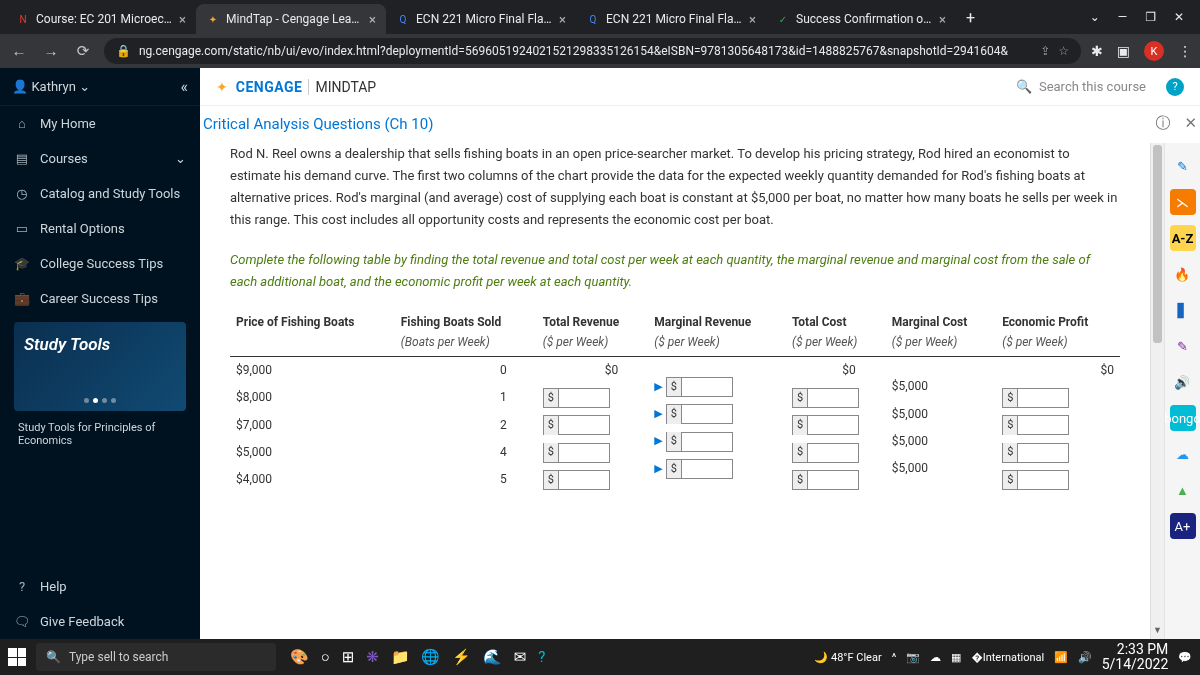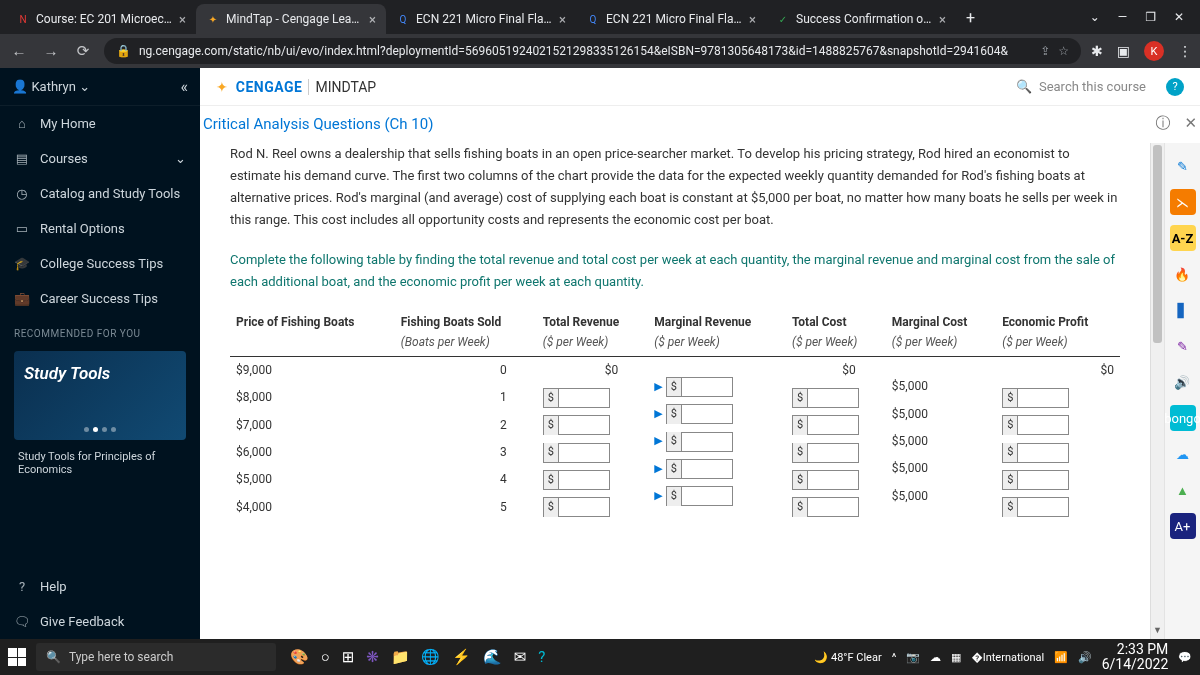--- a/index.html
+++ b/index.html
@@ -44,21 +44,21 @@
 .brandbar .logo-m { color:#333; font-weight:400; font-size:14px; border-left:1px solid #ccc; padding-left:6px; }
 .brandbar .spark { color:#f9a825; font-size:14px; margin-right:2px; }
 .brandbar .search { margin-left:auto; display:flex; align-items:center; gap:6px; color:#888; font-size:13px; }
 .brandbar .help { margin-left:14px; width:18px; height:18px; border-radius:50%; background:#00a2c7; color:#fff; display:flex; align-items:center; justify-content:center; font-size:11px; }
 
 .pagehead { padding:8px 3px 10px; display:flex; align-items:center; color:#0076d6; font-size:15px; }
 .pagehead .ph-right { margin-left:auto; display:flex; gap:14px; color:#777; font-size:15px; }
 
 .content { padding:0 30px 0 30px; font-size:13px; color:#333; overflow-y:auto; flex:1; line-height:1.7; }
 .para { margin-bottom:18px; }
-.instr { color:#0f766e; margin-bottom:14px;margin-top:7px; }
+.instr { font-style:italic; color:#4d7c0f; margin-bottom:14px;margin-top:7px; }
 
 table.econ { border-collapse:collapse; width:100%; font-size:12px; }
 table.econ th { text-align:left; font-weight:700; padding:4px 6px; vertical-align:top; border-bottom:1px solid #333; }
 table.econ th .sub { display:block; font-style:italic; font-weight:400; color:#555; }
 table.econ td { padding:3px 6px; vertical-align:middle; }
 .tri { color:#0076d6; font-size:11px; }
 .inp { display:inline-flex; align-items:center; border:1px solid #888; height:20px; font-size:11px; }
 .inp .cur { background:#eee; padding:0 4px; border-right:1px solid #888; }
 .inp input { border:0; width:50px; height:18px; font-size:11px; padding:0 3px; outline:none; }
 
@@ -164,21 +164,20 @@
         <span>Rental Options</span>
       </div>
     <div class="nav-item">
         <span class="nicon">🎓</span>
         <span>College Success Tips</span>
       </div>
     <div class="nav-item">
         <span class="nicon">💼</span>
         <span>Career Success Tips</span>
       </div>
-    <div class="rec-label">RECOMMENDED FOR YOU</div>
     <div class="promo">
       <h3>Study Tools</h3>
       <div class="dots">
           <span class="dot"></span>
           <span class="dot on"></span>
           <span class="dot"></span>
           <span class="dot"></span>
         </div>
     </div>
     <div class="promo-sub">Study Tools for Principles of Economics</div>
@@ -256,41 +255,20 @@
                   </span></td>
                 <td style="transform: translateY(-11px);">$5,000</td>
                 <td><span class="inp">
                     <span class="cur">$</span>
                     <input style="">
                   </span></td>
               </tr>
               <tr>
                 <td>$7,000</td>
                 <td style="text-align: right; padding-right: 30px;">2</td>
-                <td><span class="inp">
-                    <span class="cur">$</span>
-                    <input style="">
-                  </span></td>
-                <td style="transform: translateY(-11px);"><span class="tri">▶</span> <span class="inp">
-                    <span class="cur">$</span>
-                    <input style="">
-                  </span></td>
-                <td><span class="inp">
-                    <span class="cur">$</span>
-                    <input style="">
-                  </span></td>
-                <td style="transform: translateY(-11px);">$5,000</td>
-                <td><span class="inp">
-                    <span class="cur">$</span>
-                    <input style="">
-                  </span></td>
-              </tr>
-              <tr>
-                <td>$6,000</td>
-                <td style="text-align: right; padding-right: 30px;">3</td>
                 <td><span class="inp">
                     <span class="cur">$</span>
                     <input style="">
                   </span></td>
                 <td style="transform: translateY(-11px);"><span class="tri">▶</span> <span class="inp">
                     <span class="cur">$</span>
                     <input style="">
                   </span></td>
                 <td><span class="inp">
                     <span class="cur">$</span>
@@ -372,21 +350,21 @@
 
 <div class="taskbar">
   <div class="start">
       <span></span>
       <span></span>
       <span></span>
       <span></span>
     </div>
   <div class="searchbox">
       <span>🔍</span>
-      <span>Type here to search</span>
+      <span>Type sell to search</span>
     </div>
   <div class="tb-icons">
     <span>🎨</span>
     <span>○</span>
     <span>⊞</span>
     <span style="color:#7e57c2">❋</span>
     <span>📁</span>
     <span>🌐</span>
     <span>⚡</span>
     <span>🌊</span>
@@ -397,17 +375,17 @@
     <span>🌙 <span>48°F Clear</span></span>
     <span>^</span>
     <span>📷</span>
     <span>☁</span>
     <span>▦</span>
     <span>�International</span>
     <span>📶</span>
     <span>🔊</span>
     <div class="tb-time">
         <div>2:33 PM</div>
-        <div>6/14/2022</div>
+        <div>5/14/2022</div>
       </div>
     <span>💬</span>
   </div>
 </div>
 
 </body></html>

